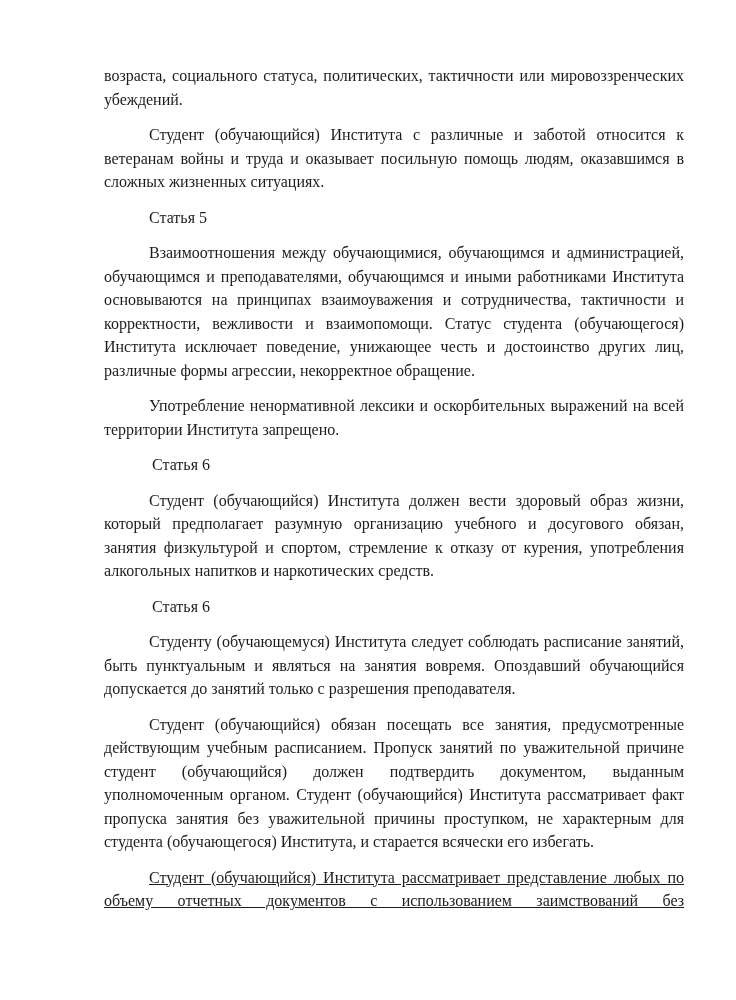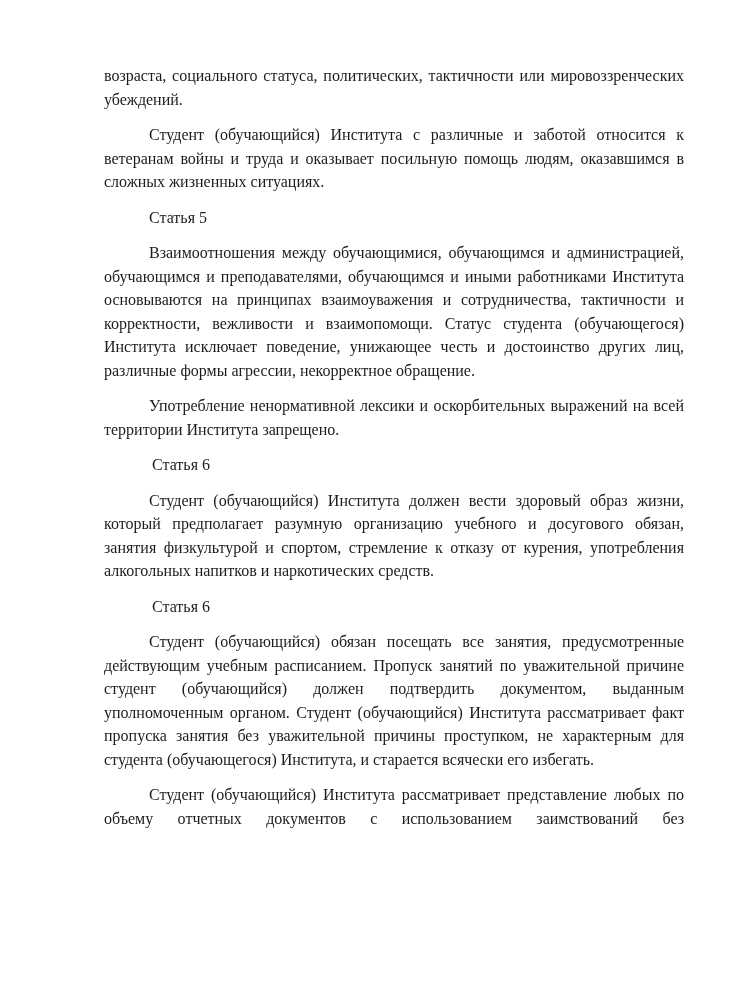--- a/index.html
+++ b/index.html
@@ -44,15 +44,16 @@
 
 <div class="page">
   <p class="para first">возраста, социального статуса, политических, тактичности или мировоззренческих убеждений.</p>
   <p class="para">Студент (обучающийся) Института с различные и заботой относится к ветеранам войны и труда и оказывает посильную помощь людям, оказавшимся в сложных жизненных ситуациях.</p>
   <p class="heading">Статья 5</p>
   <p class="para">Взаимоотношения между обучающимися, обучающимся и администрацией, обучающимся и преподавателями, обучающимся и иными работниками Института основываются на принципах взаимоуважения и сотрудничества, тактичности и корректности, вежливости и взаимопомощи. Статус студента (обучающегося) Института исключает поведение, унижающее честь и достоинство других лиц, различные формы агрессии, некорректное обращение.</p>
   <p class="para">Употребление ненормативной лексики и оскорбительных выражений на всей территории Института запрещено.</p>
   <p class="heading shift">Статья 6</p>
   <p class="para">Студент (обучающийся) Института должен вести здоровый образ жизни, который предполагает разумную организацию учебного и досугового обязан, занятия физкультурой и спортом, стремление к отказу от курения, употребления алкогольных напитков и наркотических средств.</p>
   <p class="heading shift">Статья 6</p>
+  <p class="para">Студенту (обучающемуся) Института следует соблюдать расписание занятий, быть пунктуальным и являться на занятия вовремя. Опоздавший обучающийся допускается до занятий только с разрешения преподавателя.</p>
   <p class="para">Студент (обучающийся) обязан посещать все занятия, предусмотренные действующим учебным расписанием. Пропуск занятий по уважительной причине студент (обучающийся) должен подтвердить документом, выданным уполномоченным органом. Студент (обучающийся) Института рассматривает факт пропуска занятия без уважительной причины проступком, не характерным для студента (обучающегося) Института, и старается всячески его избегать.</p>
-  <p class="para" style="text-align-last: justify;">Студент (обучающийся) Института рассматривает представление любых по объему отчетных документов с использованием заимствований без</p>
+  <p class="para" style="text-align-last: justify; text-decoration: underline;">Студент (обучающийся) Института рассматривает представление любых по объему отчетных документов с использованием заимствований без</p>
 </div>
 
 </body></html>

